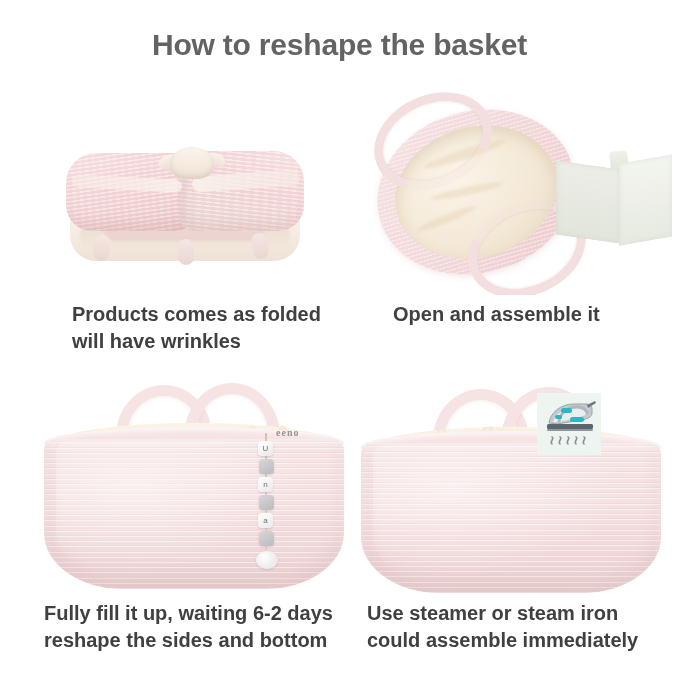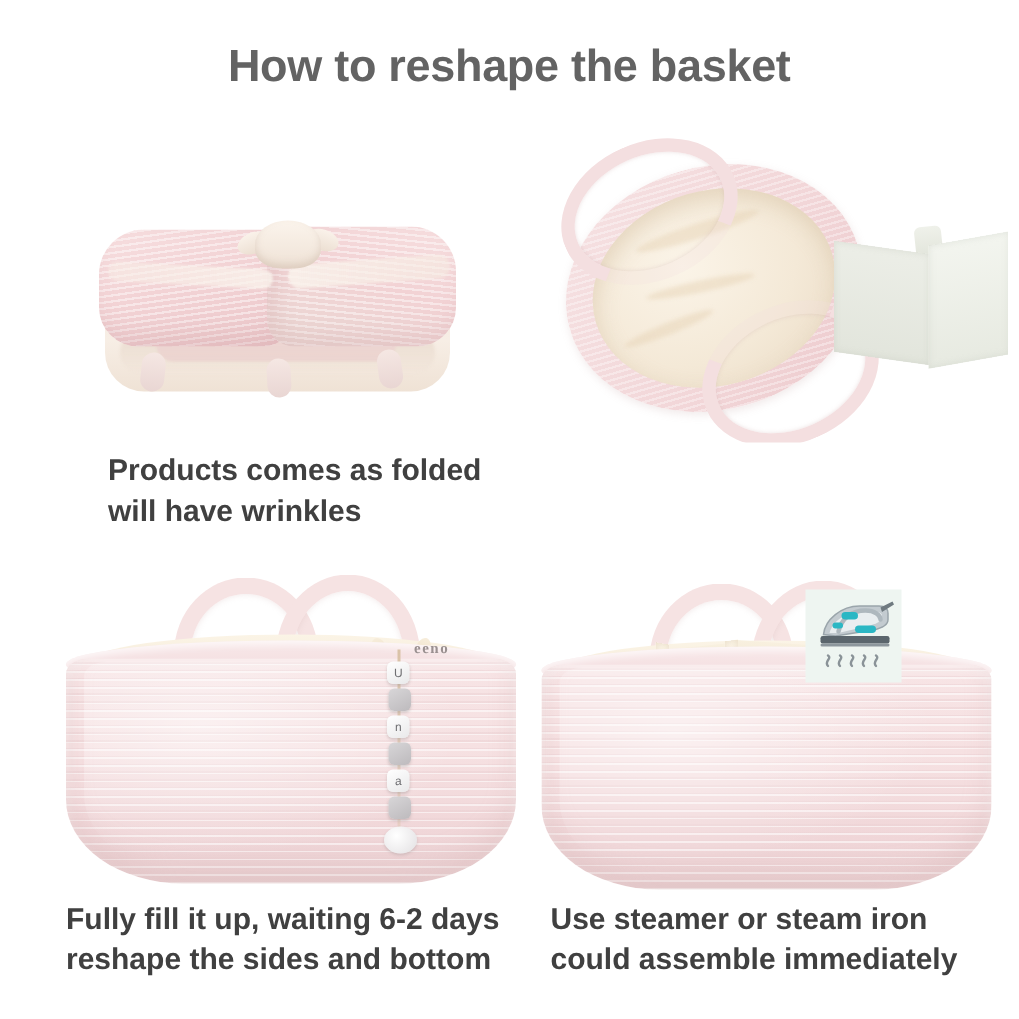--- a/index.html
+++ b/index.html
@@ -491,18 +491,19 @@
             <path d="M39 44 c3 2, -3 4, 0 7"></path>
             <path d="M47 44 c3 2, -3 4, 0 7"></path>
           </g>
         </svg>
       </div>
     </div>
   </div>
 
   <div class="caption" id="cap-1">Products comes as folded
 will have wrinkles</div>
+  <div class="caption" id="cap-2">Open and assemble it</div>
   <div class="caption" id="cap-3">Fully fill it up, waiting 6-2 days
 reshape the sides and bottom</div>
   <div class="caption" id="cap-4">Use steamer or steam iron
 could assemble immediately</div>
 
 </div>
 
 </body></html>

